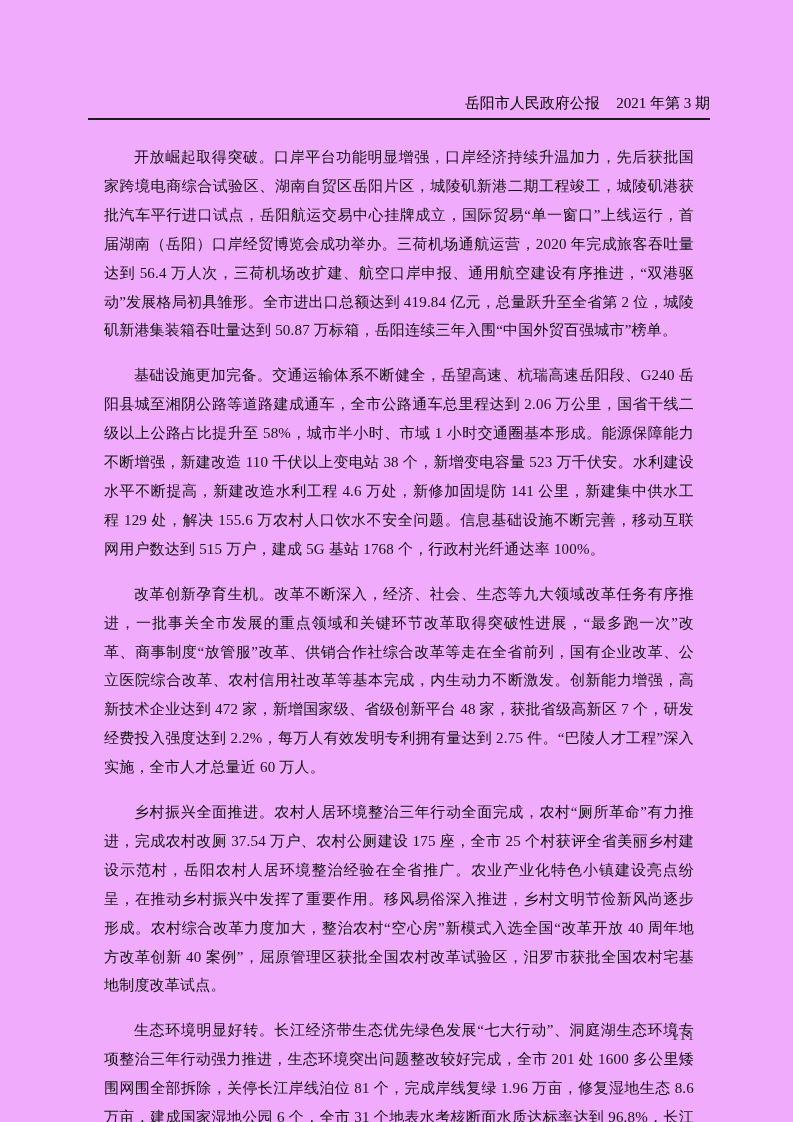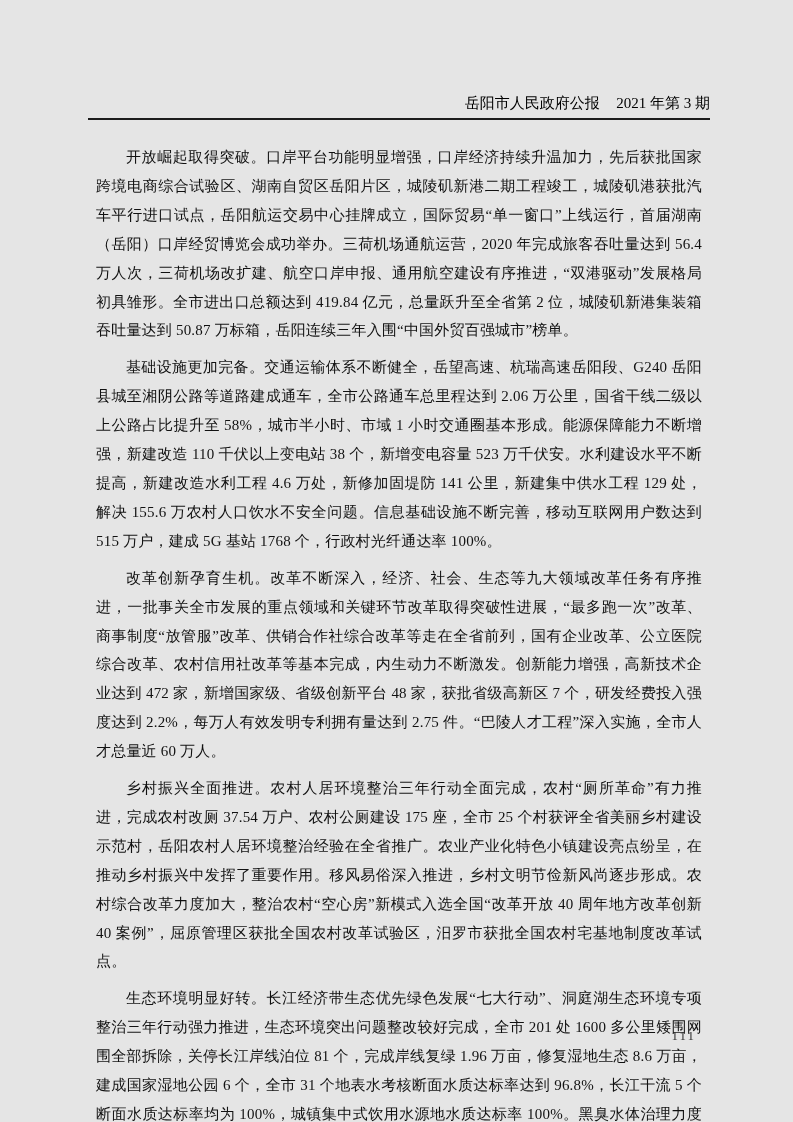--- a/index.html
+++ b/index.html
@@ -13,21 +13,21 @@
     position: relative;
     font-family: "Liberation Serif", "DejaVu Serif", serif;
     color: #111111;
   }
   .page {
     position: absolute;
     left: 0;
     top: 0;
     width: 793px;
     height: 1122px;
-    background: #e5e5e5;
+    background: #f0abfc;
     box-sizing: border-box;
     padding: 0 83px 0 88px;
   }
   .header {
     padding-top: 93px;
     text-align: right;
     font-size: 15px;
     line-height: 20px;
     color: #000000;
     white-space: nowrap;
@@ -37,21 +37,21 @@
   }
   .header-rule {
     margin-top: 5px;
     border-top: 2px solid #1c1c1c;
     height: 0;
   }
   .doc-body {
     margin-top: 23px;
   }
   .para {
-    margin: 8px;
+    margin: 16px;
     text-indent: 2em;
     text-align: justify;
     font-size: 15px;
     line-height: 28.9px;
     letter-spacing: 0.2px;
     color: #111111;
   }
   .page-number {
     position: absolute;
     top: 1028px;

